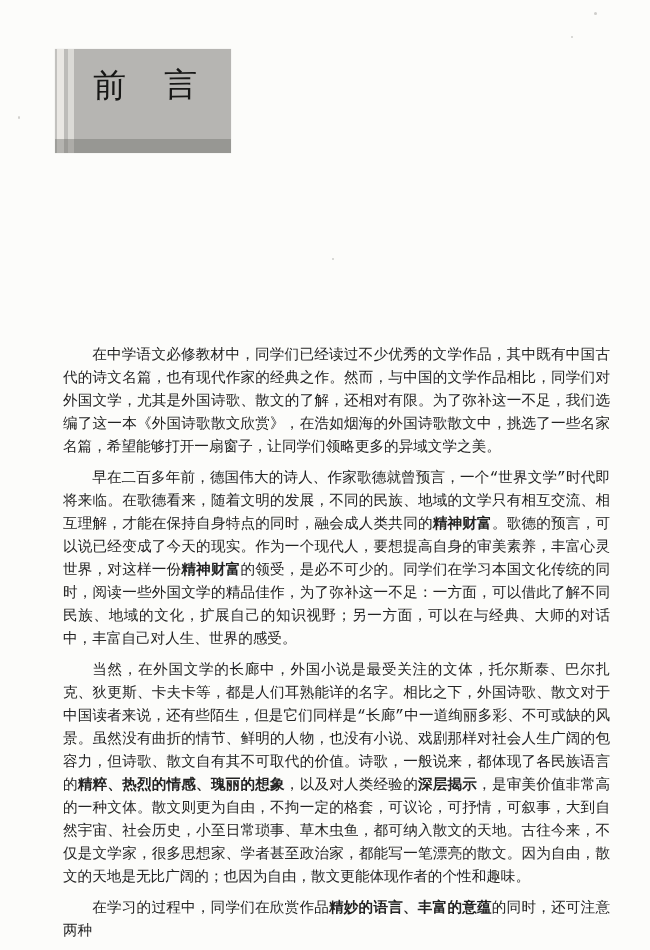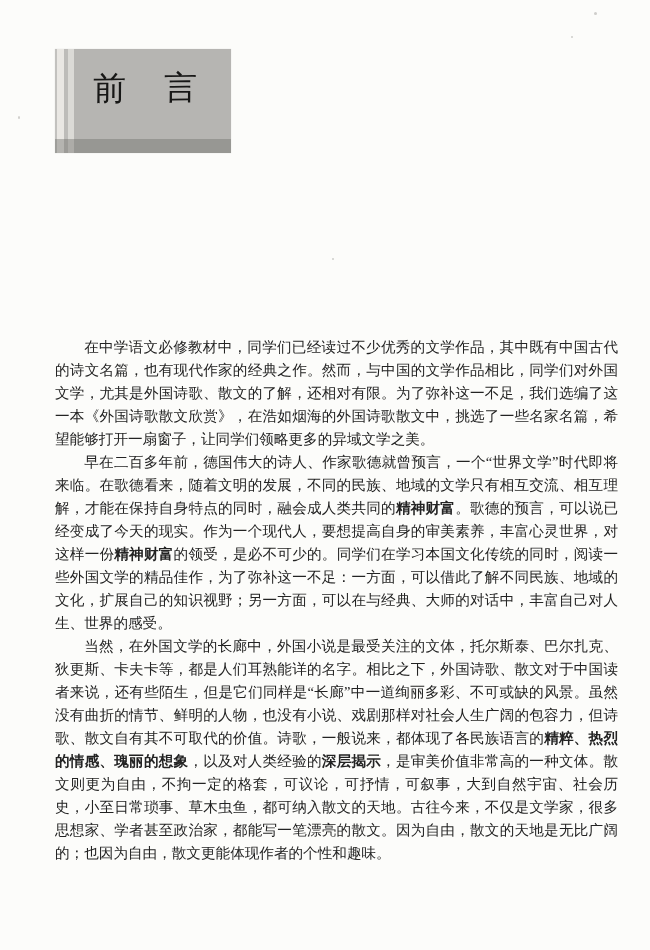--- a/index.html
+++ b/index.html
@@ -4,21 +4,21 @@
 <style>
   html, body { margin: 0; padding: 0; }
   body { background: #ffffff; }
 
   .page {
     position: relative;
     width: 650px;
     height: 950px;
     background: var(--page-bg, #fcfcfa);
     overflow: hidden;
-    font-family: Liberation Serif, serif;
+    font-family: Liberation Mono, monospace;
   }
 
   
   .banner {
     position: absolute;
     left: 55px;
     top: 49px;
     width: 176px;
     height: 104px;
     background:
@@ -60,21 +60,21 @@
     top: 336px;
     width: 563px;
     height: 614px;
     overflow: hidden;
     font-size: 14.6px;
     line-height: 23px;
     color: var(--text, #232323);
     text-align: justify;
   }
   .body-text p {
-    margin: 0;
+    margin: 8px;
     padding: 0;
     text-indent: 2em;
   }
   .body-text b { font-weight: bold; }
 
   
   .speck {
     position: absolute;
     border-radius: 50%;
     background: #a9a8a4;
@@ -92,20 +92,21 @@
 
   <div class="banner">
     <div class="banner-title">前言</div>
     <div class="banner-strip"></div>
   </div>
 
   <div class="body-text">
       <p><span>在中学语文必修教材中，同学们已经读过不少优秀的文学作品，其中既有中国古代的诗文名篇，也有现代作家的经典之作。然而，与中国的文学作品相比，同学们对外国文学，尤其是外国诗歌、散文的了解，还相对有限。为了弥补这一不足，我们选编了这一本《外国诗歌散文欣赏》，在浩如烟海的外国诗歌散文中，挑选了一些名家名篇，希望能够打开一扇窗子，让同学们领略更多的异域文学之美。</span></p>
       <p><span>早在二百多年前，德国伟大的诗人、作家歌德就曾预言，一个“世界文学”时代即将来临。在歌德看来，随着文明的发展，不同的民族、地域的文学只有相互交流、相互理解，才能在保持自身特点的同时，融会成人类共同的</span><b>精神财富</b><span>。歌德的预言，可以说已经变成了今天的现实。作为一个现代人，要想提高自身的审美素养，丰富心灵世界，对这样一份</span><b>精神财富</b><span>的领受，是必不可少的。同学们在学习本国文化传统的同时，阅读一些外国文学的精品佳作，为了弥补这一不足：一方面，可以借此了解不同民族、地域的文化，扩展自己的知识视野；另一方面，可以在与经典、大师的对话中，丰富自己对人生、世界的感受。</span></p>
       <p><span>当然，在外国文学的长廊中，外国小说是最受关注的文体，托尔斯泰、巴尔扎克、狄更斯、卡夫卡等，都是人们耳熟能详的名字。相比之下，外国诗歌、散文对于中国读者来说，还有些陌生，但是它们同样是“长廊”中一道绚丽多彩、不可或缺的风景。虽然没有曲折的情节、鲜明的人物，也没有小说、戏剧那样对社会人生广阔的包容力，但诗歌、散文自有其不可取代的价值。诗歌，一般说来，都体现了各民族语言的</span><b>精粹、热烈的情感、瑰丽的想象</b><span>，以及对人类经验的</span><b>深层揭示</b><span>，是审美价值非常高的一种文体。散文则更为自由，不拘一定的格套，可议论，可抒情，可叙事，大到自然宇宙、社会历史，小至日常琐事、草木虫鱼，都可纳入散文的天地。古往今来，不仅是文学家，很多思想家、学者甚至政治家，都能写一笔漂亮的散文。因为自由，散文的天地是无比广阔的；也因为自由，散文更能体现作者的个性和趣味。</span></p>
+      <p><span>在学习的过程中，同学们在欣赏作品</span><b>精妙的语言、丰富的意蕴</b><span>的同时，还可注意两种</span></p>
     </div>
 
   <div class="speck s1"></div>
   <div class="speck s2"></div>
   <div class="speck s3"></div>
   <div class="speck s4"></div>
 
 </div>
 
 </body></html>

